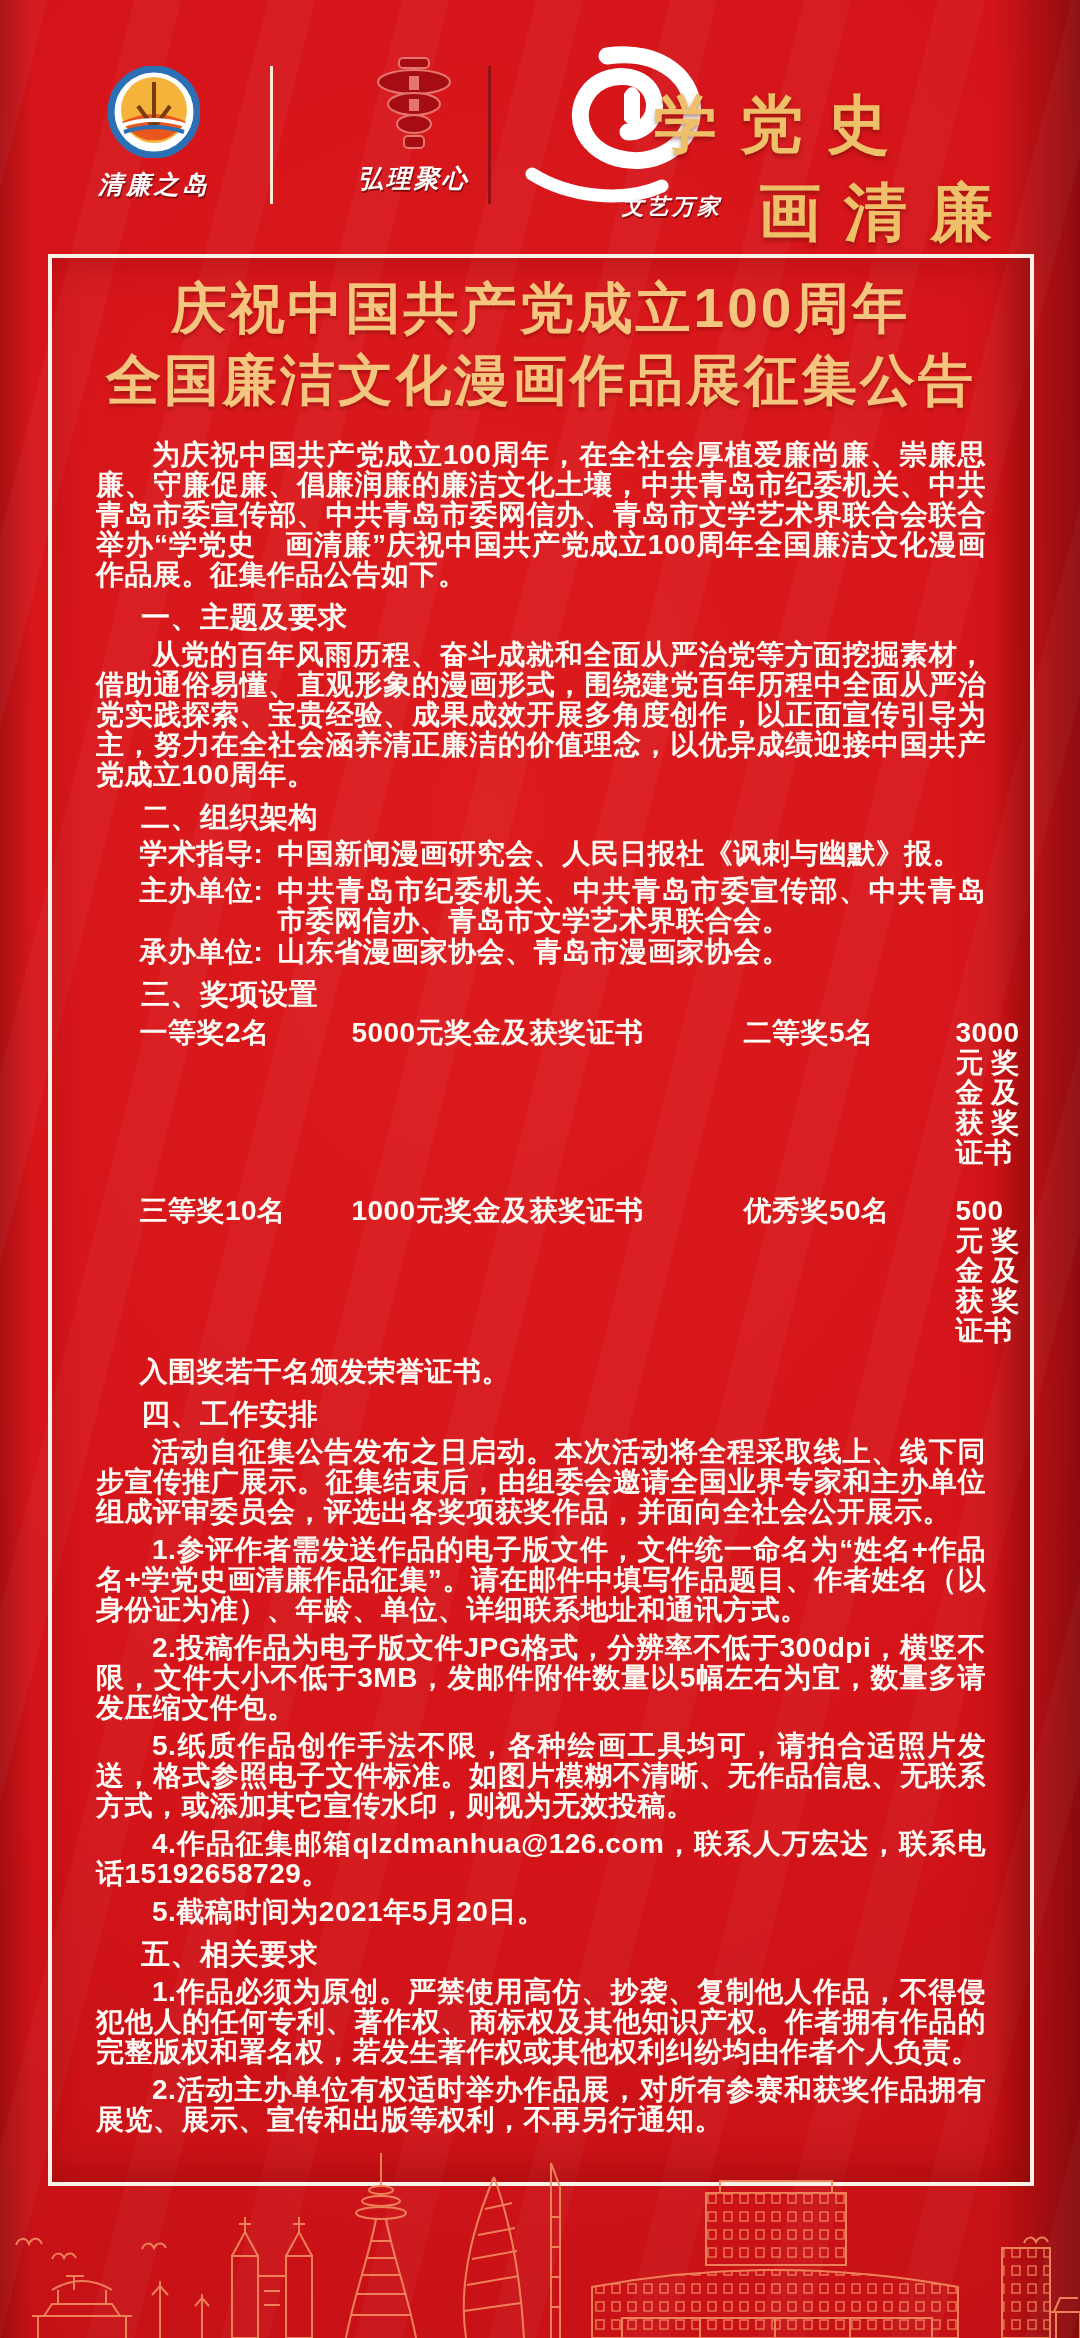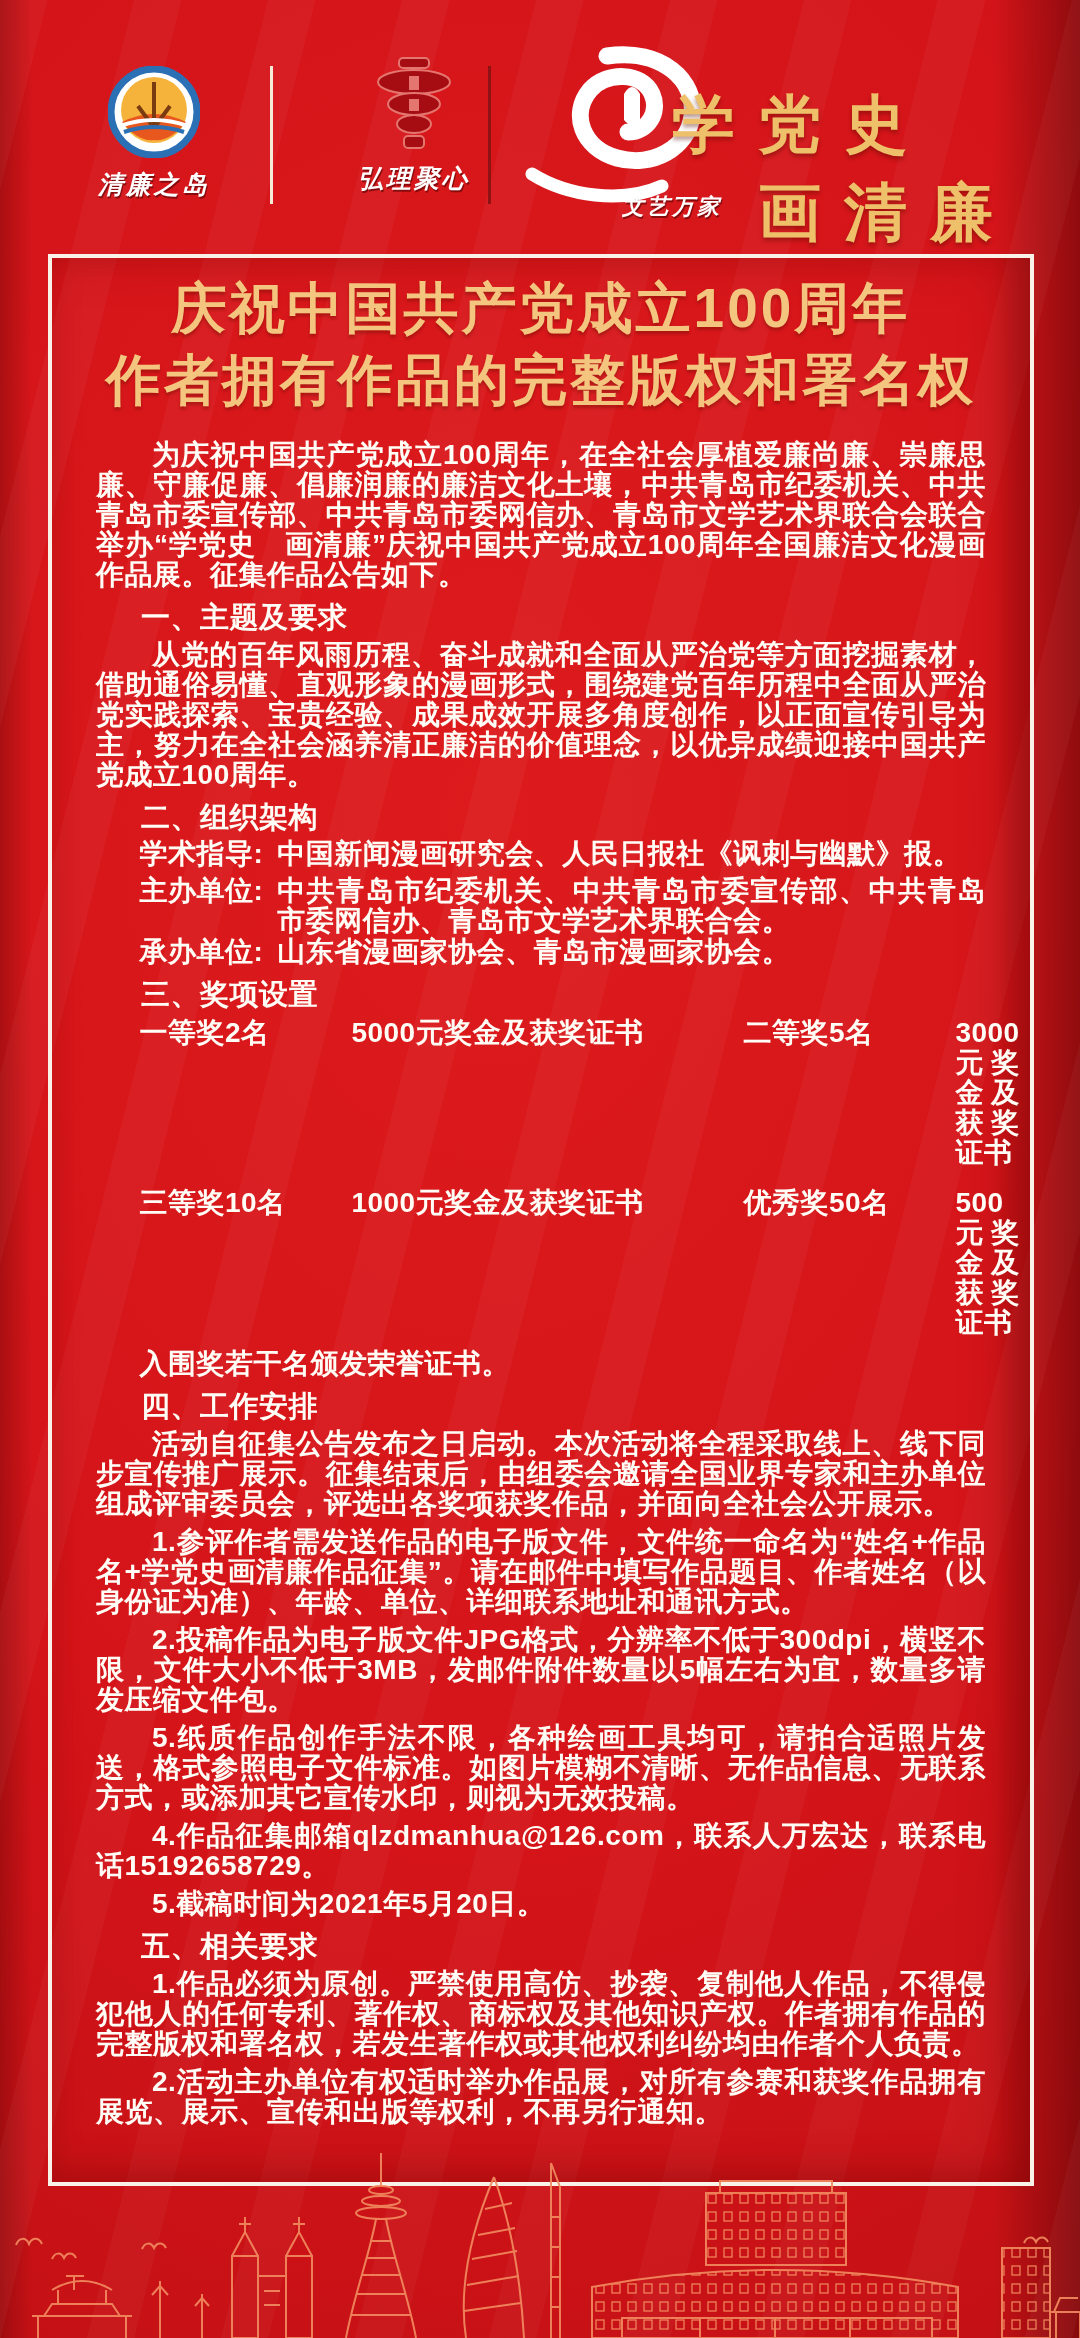--- a/index.html
+++ b/index.html
@@ -25,21 +25,21 @@
   .logo3{left:442px;top:8px;width:310px;}
   .logo3 .logo-caption{position:absolute;left:110px;top:140px;font-size:22px;}
   .sep{position:absolute;top:28px;width:3px;height:138px;}
   .sep1{left:200px;background:#f6ead9;}
   .sep2{left:418px;background:#8f1214;}
   .slogan{
     position:absolute;color:#efc06a;font-weight:700;white-space:nowrap;
     font-family:"Liberation Serif","DejaVu Serif",serif;
     font-size:63px;letter-spacing:23px;text-shadow:0 3px 4px rgba(90,10,0,.45);
   }
-  .slogan-1{left:602px;top:44px;}
+  .slogan-1{left:584px;top:44px;}
   .slogan-2{left:688px;top:132px;}
 
   
   .notice-box{
     position:absolute;left:48px;top:254px;width:986px;height:1932px;
     border:4px solid #f8f2e9;box-sizing:border-box;overflow:hidden;
     box-shadow:inset -26px 0 46px rgba(110,0,0,.28), inset 0 -10px 30px rgba(110,0,0,.18);
   }
   .box-inner{padding:8px 44px 0 44px;}
   .box-title{
@@ -48,21 +48,21 @@
   }
   .body-text{color:#fffdf6;font-size:28px;line-height:30px;font-weight:700;
     letter-spacing:.5px;text-align:justify;}
   .para{margin:8px 0 0;text-indent:2em;}
   .sec-heading{margin:12px 0 2px;padding-left:1.55em;font-size:29px;font-weight:900;}
   .kv{display:flex;padding-left:1.55em;margin-top:7px;}
   .kv-label{white-space:nowrap;margin-right:14px;}
   .kv-value{flex:1;}
   .kv-gap{margin-top:1px;}
   .prize-grid{display:grid;grid-template-columns:212px 392px 212px auto;
-    padding-left:1.55em;margin-top:9px;row-gap:20px;}
+    padding-left:1.55em;margin-top:9px;row-gap:28px;}
   .prize-note{padding-left:1.55em;margin-top:11px;}
 
   
   .skyline{position:absolute;left:0;bottom:0;pointer-events:none;opacity:.92;}
 </style>
 </head>
 <body>
 
 <div class="poster">
 
@@ -111,21 +111,21 @@
 
     <div class="slogan slogan-1">学党史</div>
     <div class="slogan slogan-2">画清廉</div>
   </div>
 
   <div class="notice-box">
     <div class="box-inner">
 
       <div class="box-title">
         <div>庆祝中国共产党成立100周年</div>
-        <div>作者拥有作品的完整版权和署名权</div>
+        <div>全国廉洁文化漫画作品展征集公告</div>
       </div>
 
       <div class="body-text">
 
         <p class="para">为庆祝中国共产党成立100周年，在全社会厚植爱廉尚廉、崇廉思廉、守廉促廉、倡廉润廉的廉洁文化土壤，中共青岛市纪委机关、中共青岛市委宣传部、中共青岛市委网信办、青岛市文学艺术界联合会联合举办“学党史　画清廉”庆祝中国共产党成立100周年全国廉洁文化漫画作品展。征集作品公告如下。</p>
 
         <div class="sec-heading">一、主题及要求</div>
         <p class="para">从党的百年风雨历程、奋斗成就和全面从严治党等方面挖掘素材，借助通俗易懂、直观形象的漫画形式，围绕建党百年历程中全面从严治党实践探索、宝贵经验、成果成效开展多角度创作，以正面宣传引导为主，努力在全社会涵养清正廉洁的价值理念，以优异成绩迎接中国共产党成立100周年。</p>
 
         <div class="sec-heading">二、组织架构</div>

